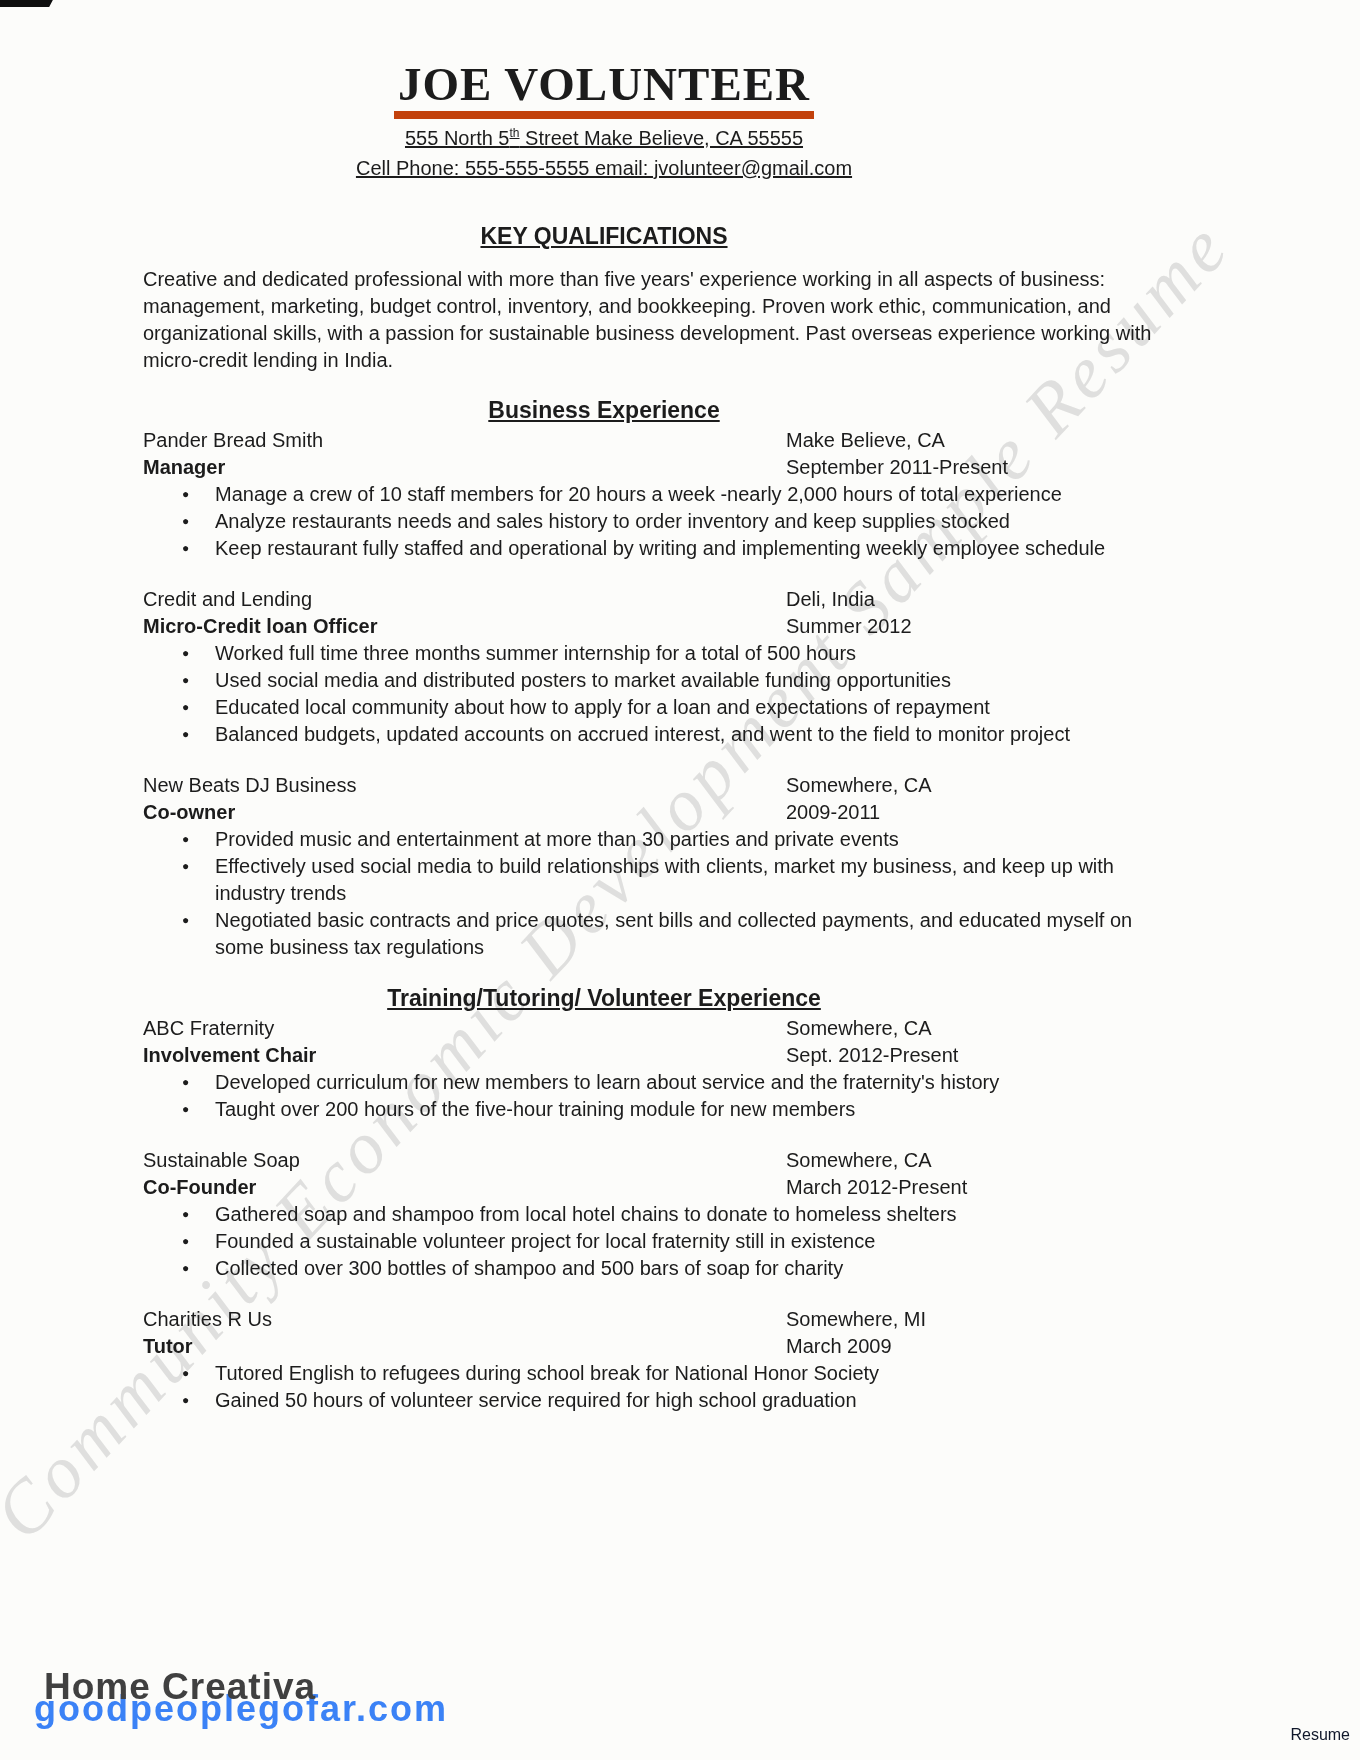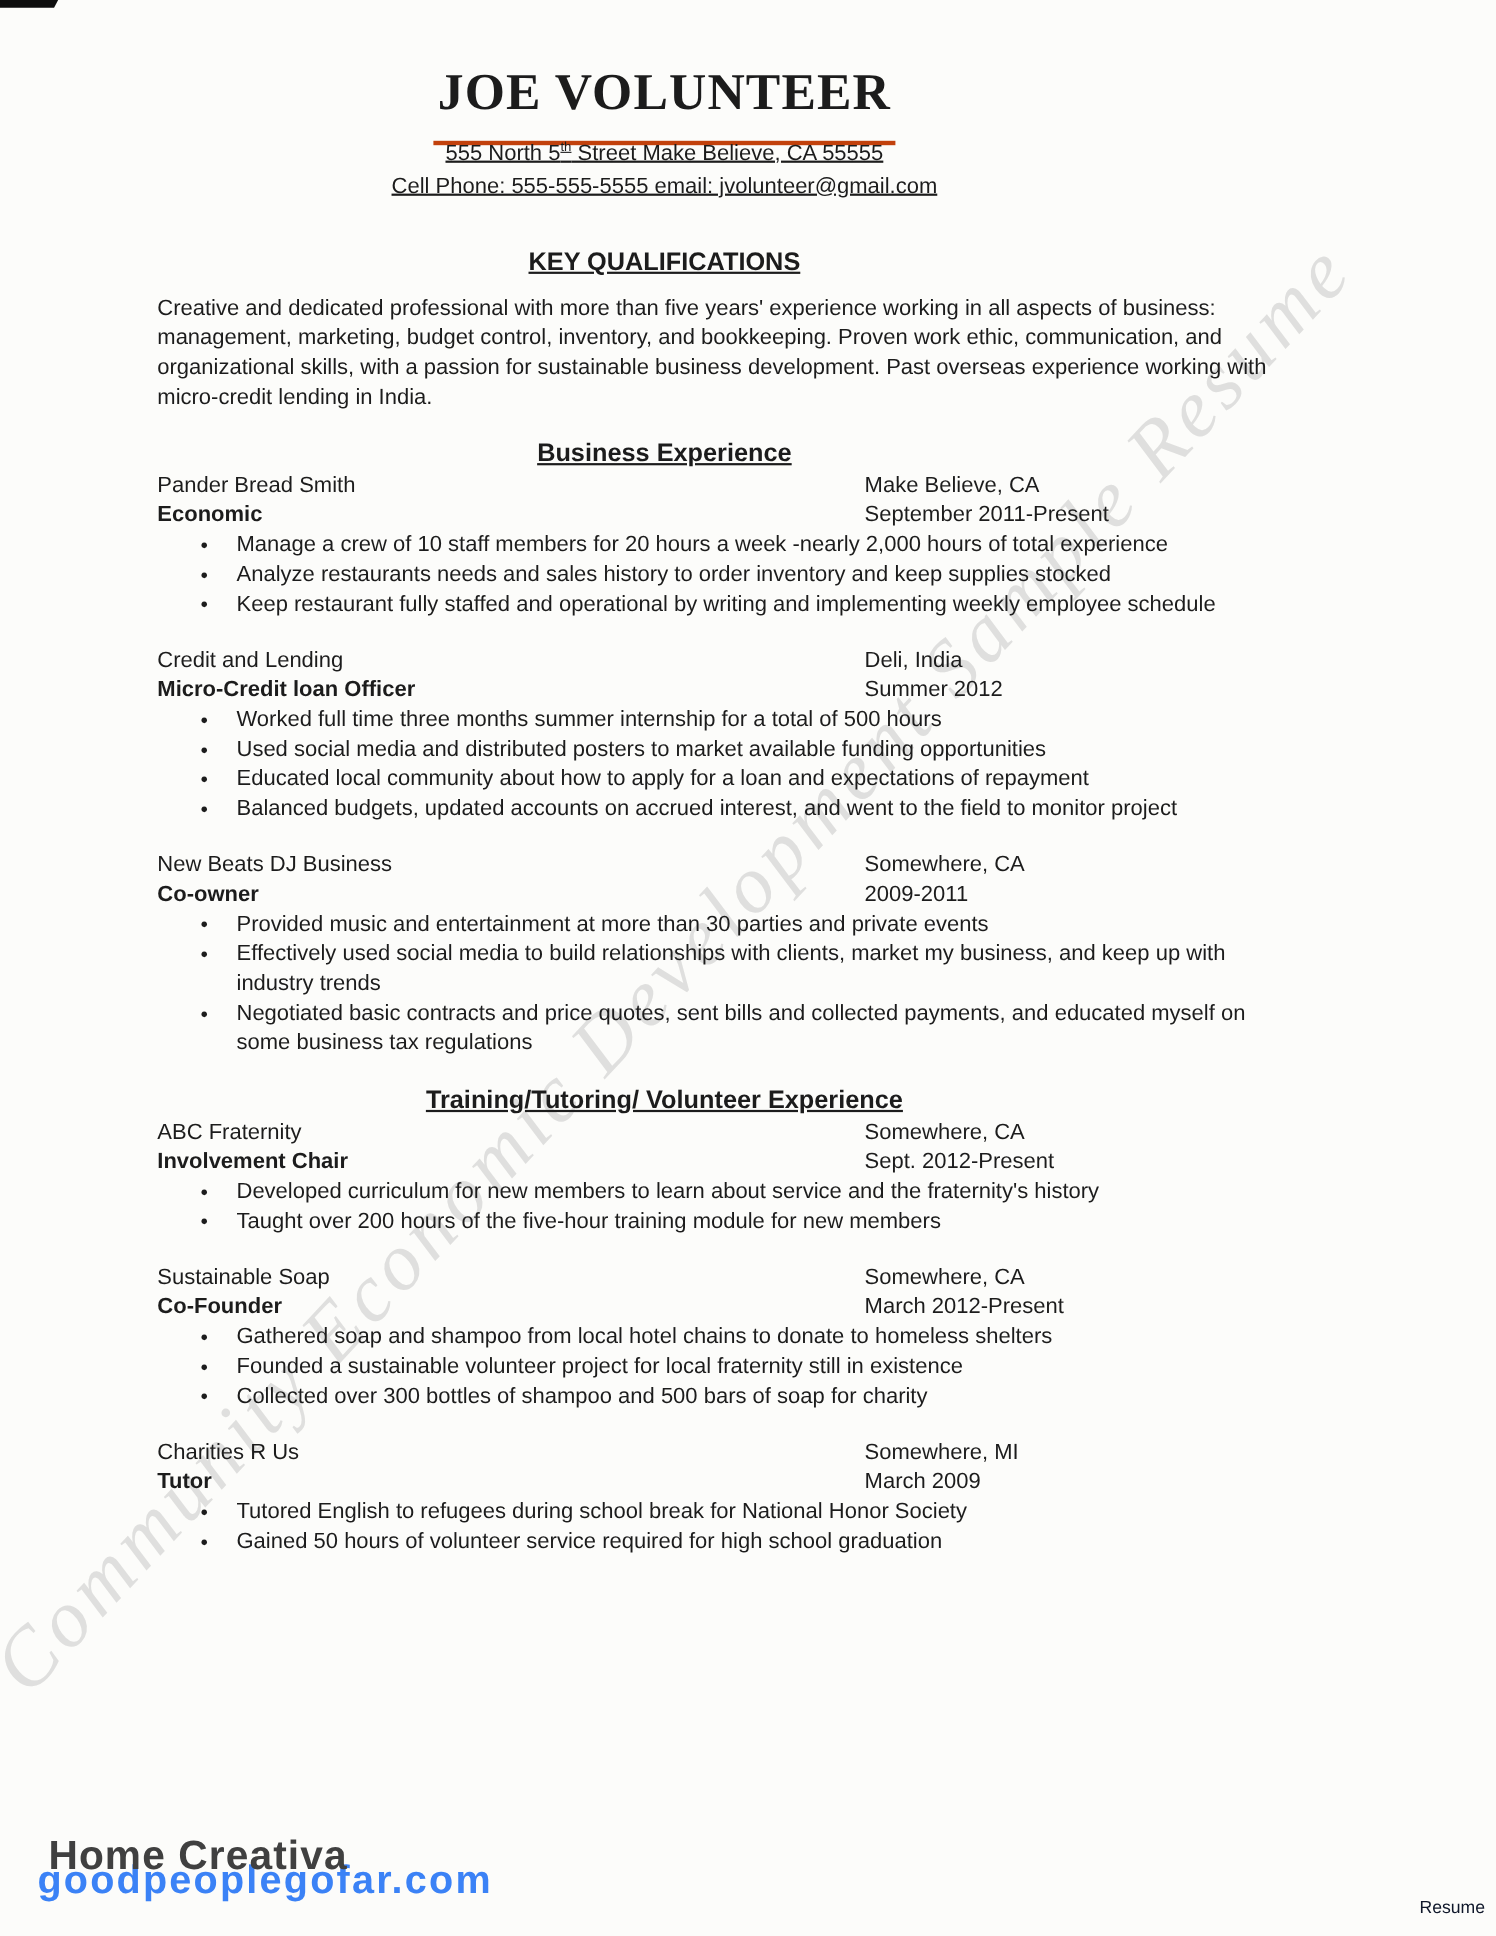--- a/index.html
+++ b/index.html
@@ -19,21 +19,21 @@
     font-family:"Liberation Serif", serif; font-style:italic;
     font-size:74px; letter-spacing:5px; white-space:nowrap;
     color:rgba(175,175,175,0.38); pointer-events:none; z-index:1;
   }
   .content { position:absolute; left:143px; top:58px; width:1012px; z-index:2; }
   .center-band { width:922px; text-align:center; }
   h1.name {
     font-family:"Liberation Serif", serif; font-weight:bold;
     font-size:47px; line-height:52px; letter-spacing:1px; margin-bottom:8px;
   }
-  h1.name > span { border-bottom:4px solid #c2410c; padding:0 4px 18px; }
+  h1.name > span { border-bottom:8px solid #c2410c; padding:0 4px 1px; }
   .addr { font-size:20px; line-height:30px; }
   .addr .u { text-decoration:underline; }
   sup { font-size:12px;text-decoration:underline; }
   header { margin-bottom:40px; }
   .sec-heading {
     font-size:23px; line-height:27px; font-weight:bold;
     text-decoration:underline; margin-top:23px; margin-bottom:3px;
   }
   .sec-heading.first { margin-top:26px; margin-bottom:16px; }
   p.summary { font-size:20px; line-height:27px; width:1012px; }
@@ -81,21 +81,21 @@
       </div>
     </header>
 
     <div class="sec-heading first center-band">KEY QUALIFICATIONS</div>
     <p class="summary">Creative and dedicated professional with more than five years' experience working in all aspects of business: management, marketing, budget control, inventory, and bookkeeping. Proven work ethic, communication, and organizational skills, with a passion for sustainable business development. Past overseas experience working with micro-credit lending in India.</p>
 
     <div id="sections">
         <div class="sec-heading center-band">Business Experience</div>
         <div class="job">
           <div class="row"><span>Pander Bread Smith</span><span class="right">Make Believe, CA</span></div>
-          <div class="row"><span class="role">Economic</span><span class="right">September 2011-Present</span></div>
+          <div class="row"><span class="role">Manager</span><span class="right">September 2011-Present</span></div>
           <ul class="bullets">
             <li>Manage a crew of 10 staff members for 20 hours a week -nearly 2,000 hours of total experience</li>
             <li>Analyze restaurants needs and sales history to order inventory and keep supplies stocked</li>
             <li>Keep restaurant fully staffed and operational by writing and implementing weekly employee schedule</li>
           </ul>
         </div>
         <div class="job">
           <div class="row"><span>Credit and Lending</span><span class="right">Deli, India</span></div>
           <div class="row"><span class="role">Micro-Credit loan Officer</span><span class="right">Summer 2012</span></div>
           <ul class="bullets">

